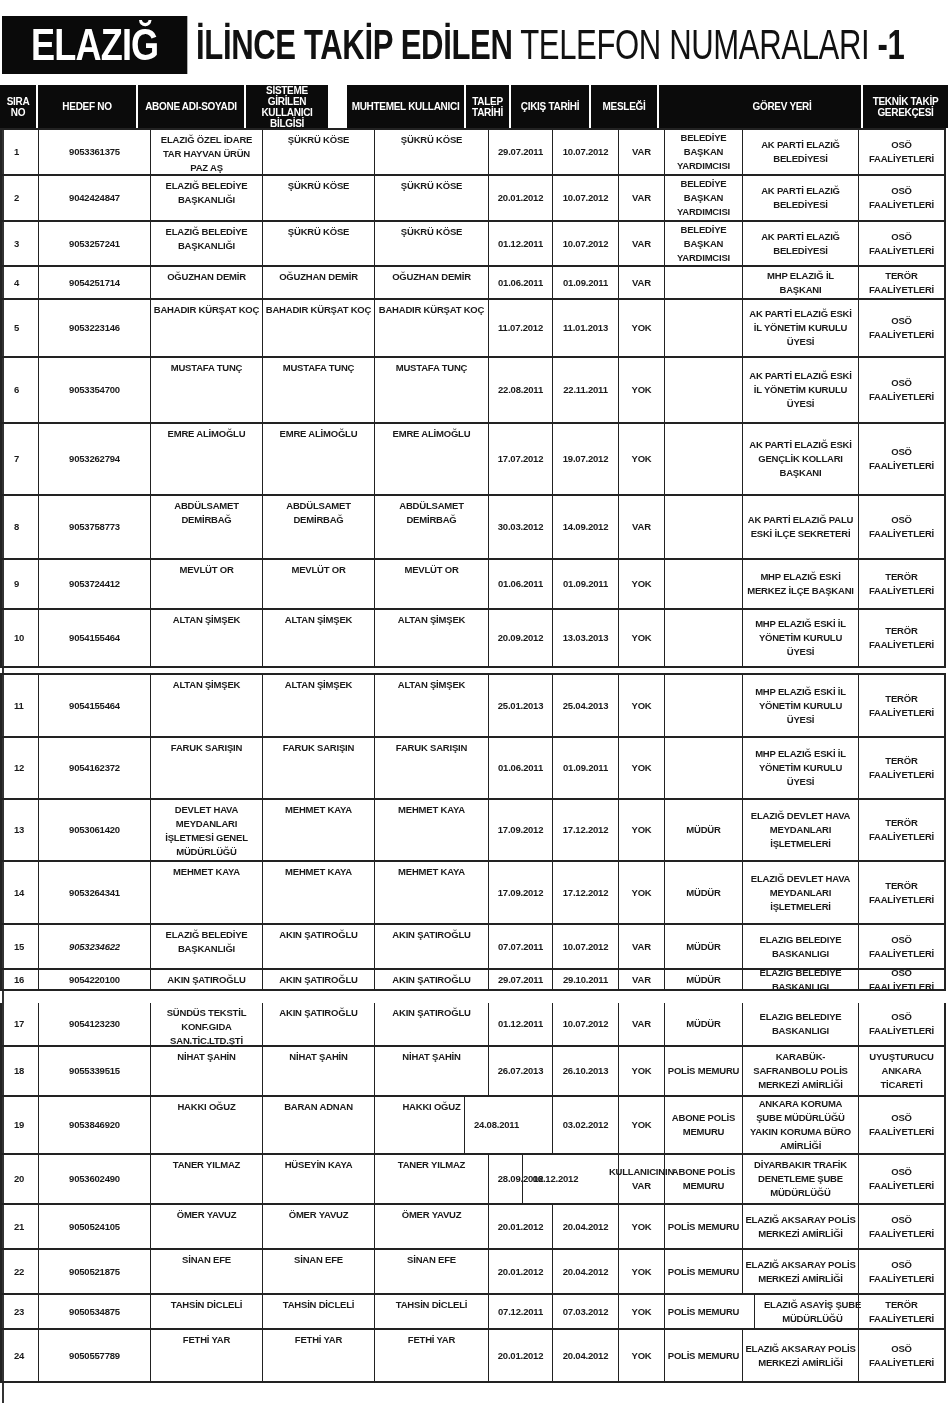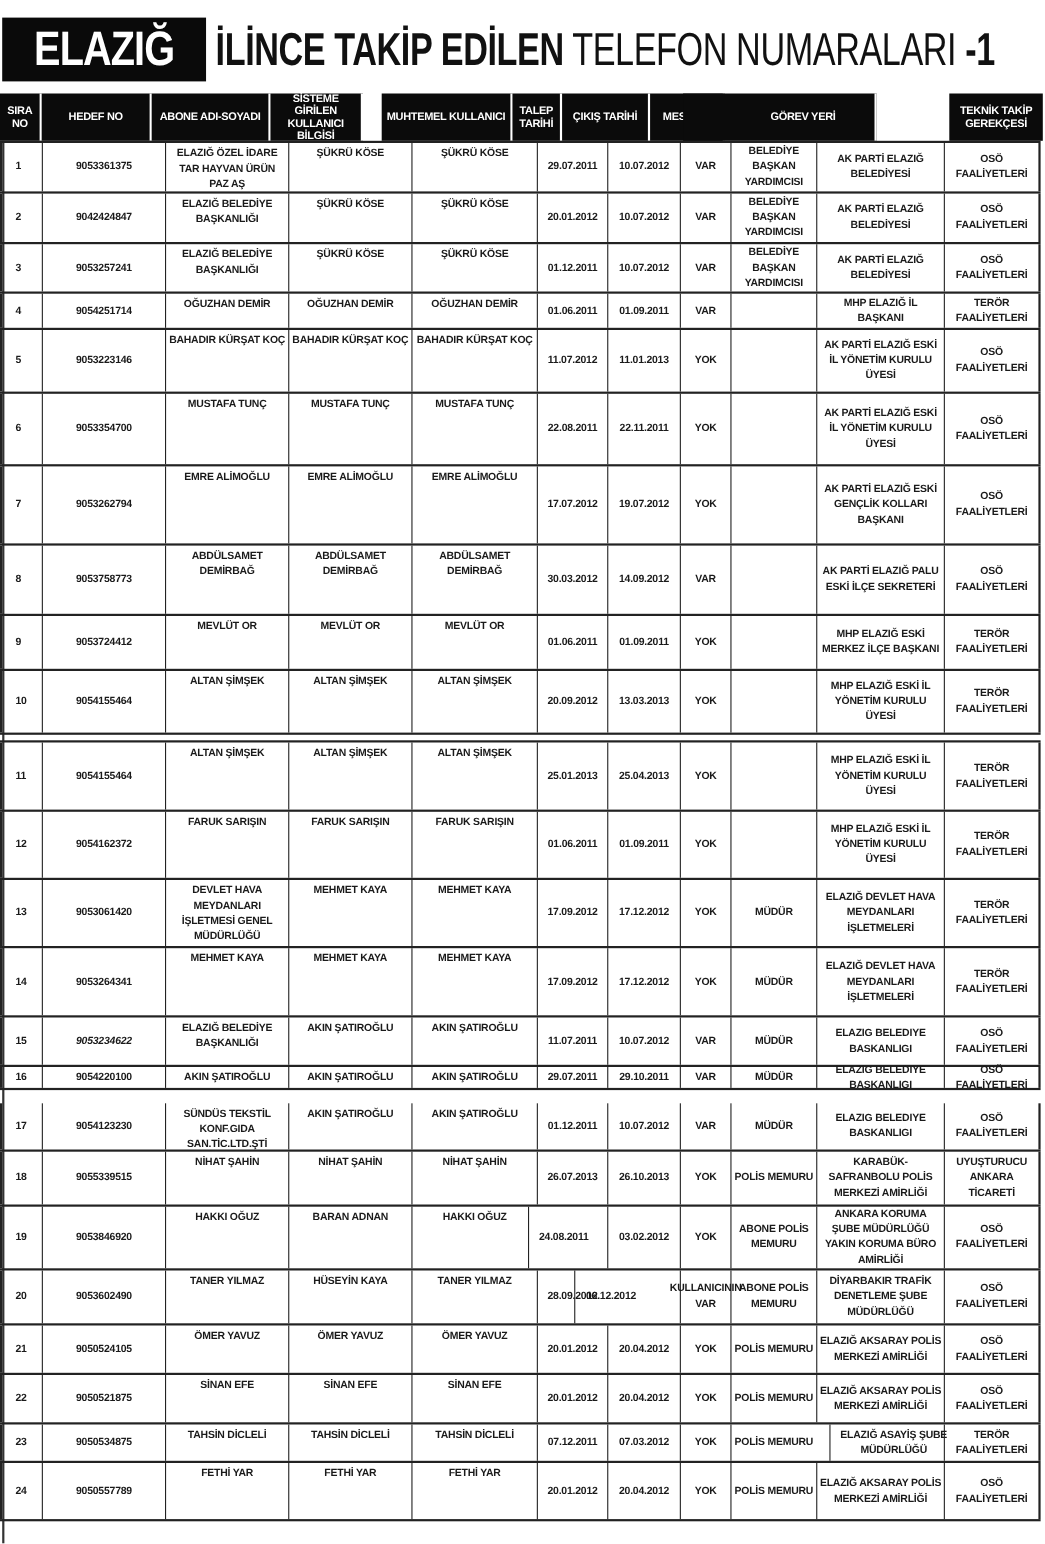--- a/index.html
+++ b/index.html
@@ -45,21 +45,21 @@
 
 <div class="thead">
   <div class="th" style="left:0;width:38px;">SIRA NO</div>
   <div class="th" style="left:38px;width:100px;">HEDEF NO</div>
   <div class="th" style="left:138px;width:108px;">ABONE ADI-SOYADI</div>
   <div class="th" style="left:246px;width:84px;">SİSTEME GİRİLEN KULLANICI BİLGİSİ</div>
   <div class="th" style="left:347px;width:119px;">MUHTEMEL KULLANICI</div>
   <div class="th" style="left:466px;width:45px;">TALEP TARİHİ</div>
   <div class="th" style="left:511px;width:80px;">ÇIKIŞ TARİHİ</div>
   <div class="th" style="left:591px;width:68px;">MESLEĞİ</div>
-  <div class="th" style="left:621px;width:176px;padding-left:44px;">GÖREV YERİ</div>
+  <div class="th" style="left:659px;width:204px;padding-left:44px;">GÖREV YERİ</div>
   <div class="th" style="left:863px;width:85px;border-right:none;">TEKNİK TAKİP GEREKÇESİ</div>
 </div>
 
 <div class="frame-left"></div>
 
 <div class="tbody" id="tbody">
     <div class="tr" style="top: 128px; height: 48px; border-top: 2px solid rgb(34, 34, 34);">
       <div class="td sira mid" style="left: 0px; width: 38px;">1</div>
       <div class="td mid" style="left: 38px; width: 112px;">9053361375</div>
       <div class="td top" style="left: 150px; width: 112px;">ELAZIĞ ÖZEL İDARE TAR HAYVAN ÜRÜN PAZ AŞ</div>
@@ -240,21 +240,21 @@
       <div class="td mid" style="left: 664px; width: 78px;">MÜDÜR</div>
       <div class="td mid" style="left: 742px; width: 116px;">ELAZIĞ DEVLET HAVA MEYDANLARI İŞLETMELERİ</div>
       <div class="td mid last" style="left: 858px; width: 88px;">TERÖR FAALİYETLERİ</div>
     </div>
     <div class="tr" style="top: 925px; height: 45px;">
       <div class="td sira mid" style="left: 0px; width: 38px;">15</div>
       <div class="td mid" style="left: 38px; width: 112px; font-style: italic;">9053234622</div>
       <div class="td top" style="left: 150px; width: 112px;">ELAZIĞ BELEDİYE BAŞKANLIĞI</div>
       <div class="td top" style="left: 262px; width: 112px;">AKIN ŞATIROĞLU</div>
       <div class="td top" style="left: 374px; width: 114px;">AKIN ŞATIROĞLU</div>
-      <div class="td mid" style="left: 488px; width: 64px;">11.07.2011</div>
+      <div class="td mid" style="left: 488px; width: 64px;">07.07.2011</div>
       <div class="td mid" style="left: 552px; width: 66px;">10.07.2012</div>
       <div class="td mid" style="left: 618px; width: 46px;">VAR</div>
       <div class="td mid" style="left: 664px; width: 78px;">MÜDÜR</div>
       <div class="td mid" style="left: 742px; width: 116px;">ELAZIG BELEDIYE BASKANLIGI</div>
       <div class="td mid last" style="left: 858px; width: 88px;">OSÖ FAALİYETLERİ</div>
     </div>
     <div class="tr" style="top: 970px; height: 21px;">
       <div class="td sira mid" style="left: 0px; width: 38px;">16</div>
       <div class="td mid" style="left: 38px; width: 112px;">9054220100</div>
       <div class="td top" style="left: 150px; width: 112px;">AKIN ŞATIROĞLU</div>
@@ -292,21 +292,21 @@
       <div class="td mid" style="left: 664px; width: 78px;">POLİS MEMURU</div>
       <div class="td mid" style="left: 742px; width: 116px;">KARABÜK-SAFRANBOLU POLİS MERKEZİ AMİRLİĞİ</div>
       <div class="td mid last" style="left: 858px; width: 88px;">UYUŞTURUCU ANKARA TİCARETİ</div>
     </div>
     <div class="tr" style="top: 1097px; height: 58px;">
       <div class="td sira mid" style="left: 0px; width: 38px;">19</div>
       <div class="td mid" style="left: 38px; width: 112px;">9053846920</div>
       <div class="td top" style="left: 150px; width: 112px;">HAKKI OĞUZ</div>
       <div class="td top" style="left: 262px; width: 112px;">BARAN ADNAN</div>
       <div class="td top" style="left: 374px; width: 114px;">HAKKI OĞUZ</div>
-      <div class="td mid" style="left: 480px; width: 64px;">24.08.2011</div>
+      <div class="td mid" style="left: 464px; width: 64px;">24.08.2011</div>
       <div class="td mid" style="left: 552px; width: 66px;">03.02.2012</div>
       <div class="td mid" style="left: 618px; width: 46px;">YOK</div>
       <div class="td mid" style="left: 664px; width: 78px;">ABONE POLİS MEMURU</div>
       <div class="td mid" style="left: 742px; width: 116px;">ANKARA KORUMA ŞUBE MÜDÜRLÜĞÜ YAKIN KORUMA BÜRO AMİRLİĞİ</div>
       <div class="td mid last" style="left: 858px; width: 88px;">OSÖ FAALİYETLERİ</div>
     </div>
     <div class="tr" style="top: 1155px; height: 50px;">
       <div class="td sira mid" style="left: 0px; width: 38px;">20</div>
       <div class="td mid" style="left: 38px; width: 112px;">9053602490</div>
       <div class="td top" style="left: 150px; width: 112px;">TANER YILMAZ</div>

